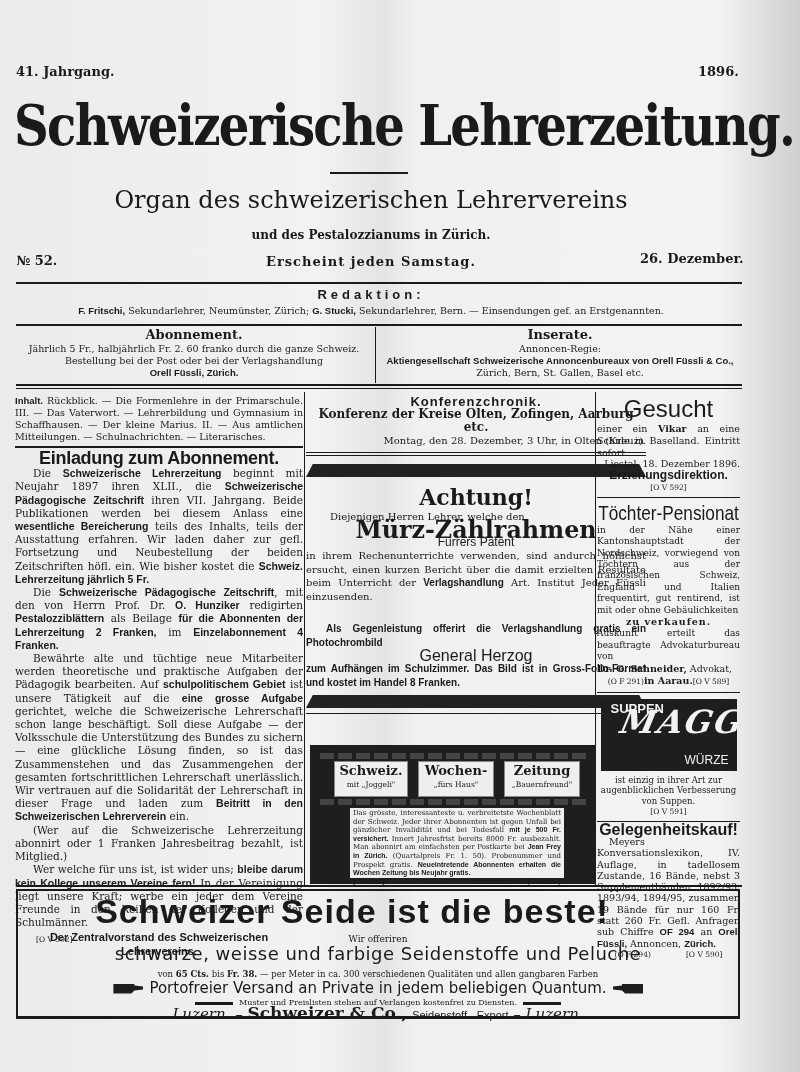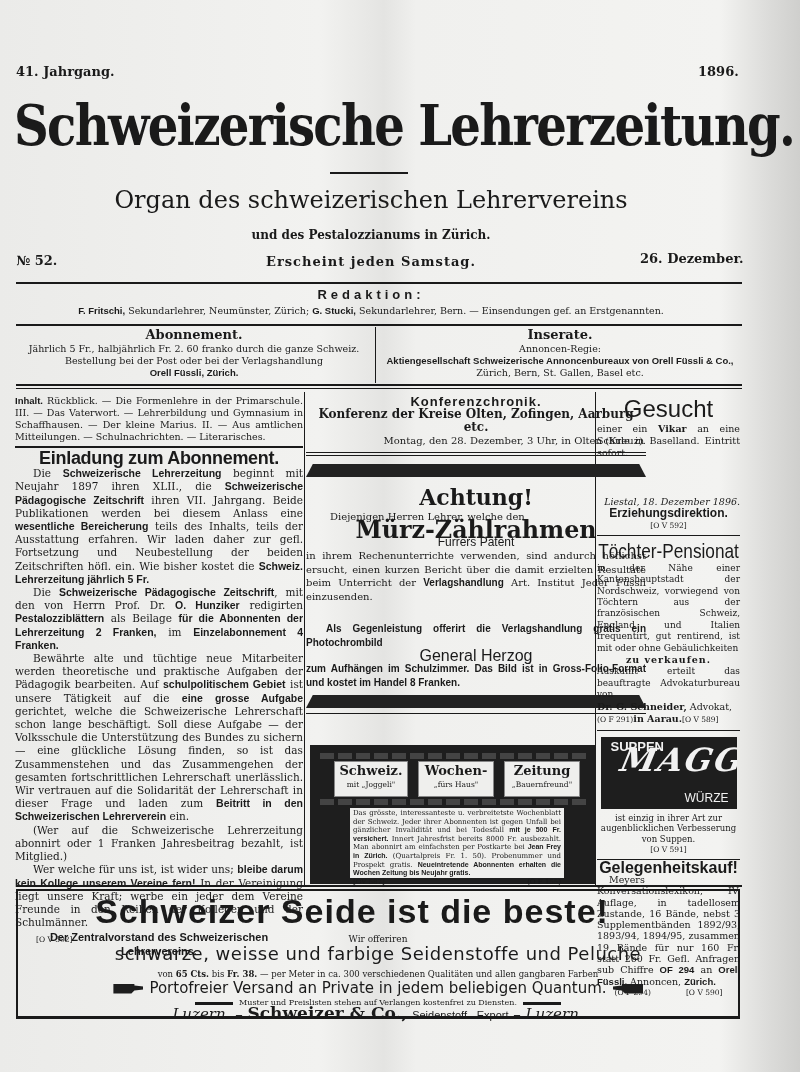--- a/index.html
+++ b/index.html
@@ -182,30 +182,30 @@
       <div style="display:flex;justify-content:space-between;">
           <span>[OV 587]</span>
           <span>(O F 155)</span>
         </div>
     </div>
   </div>
 
   <div class="abs col-right">
     <div class="gesucht">Gesucht</div>
     <div class="just"><span>einer ein </span><b>Vikar</b><span> an eine Schule in Baselland. Eintritt sofort.</span></div>
-    <div style="text-align:right;font-style:italic;margin-top:38px;">Liestal, 18. Dezember 1896.</div>
+    <div style="text-align:right;">Liestal, 18. Dezember 1896.</div>
     <div class="rt-head">Erziehungsdirektion.</div>
     <div class="center code">[O V 592]</div>
     <div style="height:1px;background:#1a1a1a;margin:3px 0 2px;"></div>
     <div class="tochter">Töchter-Pensionat</div>
     <div class="just" style="font-size:9px;line-height:11.4px;">in der Nähe einer Kantonshauptstadt der Nordschweiz, vorwiegend von Töchtern aus der französischen Schweiz, England und Italien frequentirt, gut rentirend, ist mit oder ohne Gebäulichkeiten</div>
     <div class="center" style="font-weight:bold;letter-spacing:1px;">zu verkaufen.</div>
     <div class="just" style="font-size:9px;">Auskunft erteilt das beauftragte Advokaturbureau von</div>
     <div><b>Dr. G. Schneider,</b><span> Advokat,</span></div>
-    <div style="display:flex;justify-content:flex-start;align-items:baseline;">
+    <div style="display:flex;justify-content:center;align-items:baseline;">
         <span class="code">(O F 291)</span>
         <b>in Aarau.</b>
         <span class="code">[O V 589]</span>
       </div>
     <div style="height:1px;background:#1a1a1a;margin:4px 0 0;"></div>
     <div class="maggi">
       <span class="s1">SUPPEN</span>
       <span class="s2">MAGGI</span>
       <span class="s3">WÜRZE</span>
     </div>

